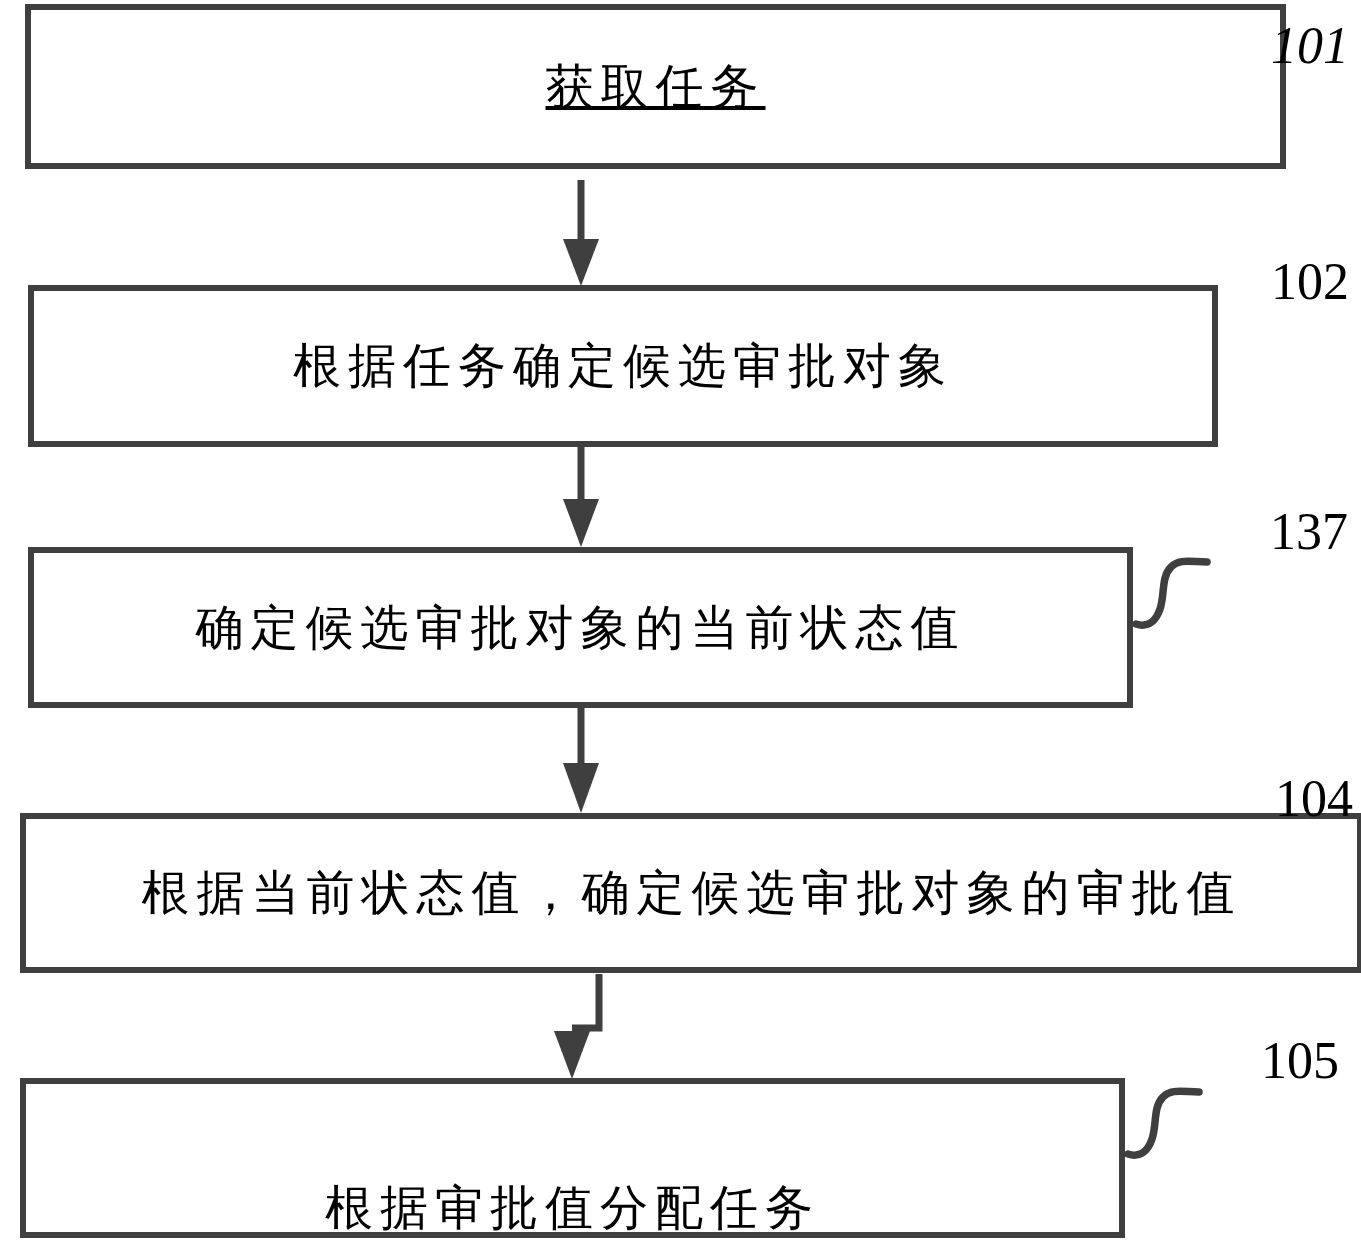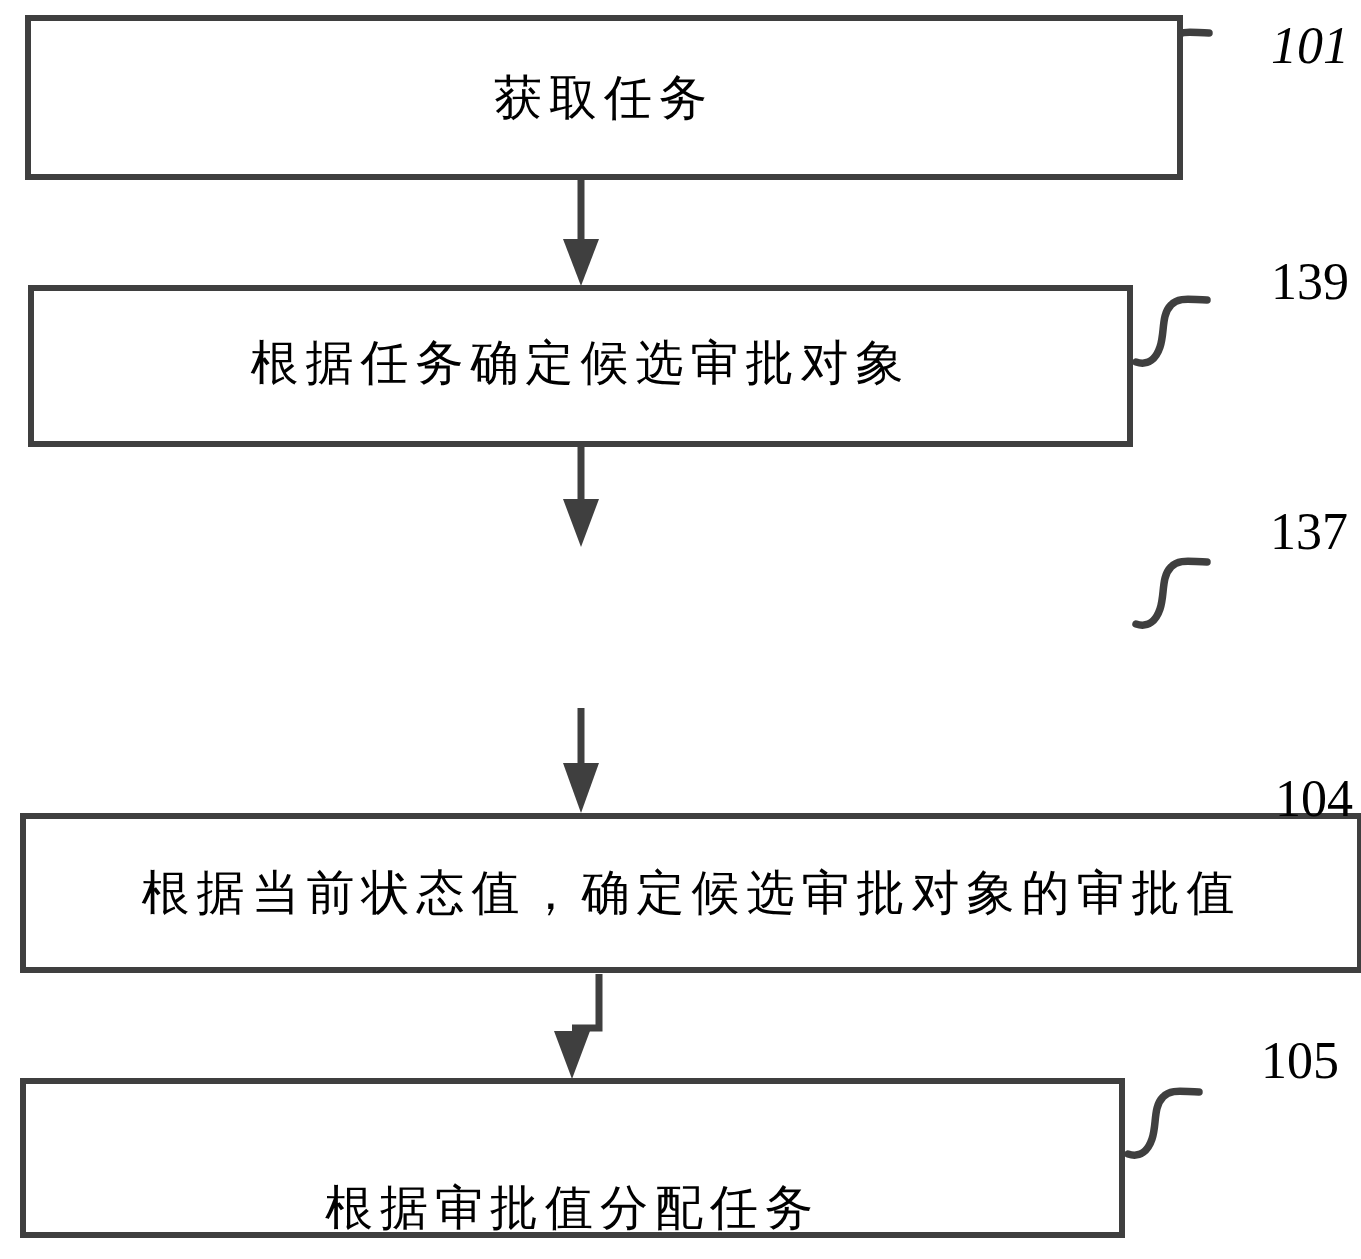--- a/index.html
+++ b/index.html
@@ -31,22 +31,22 @@
     align-items: center;
     justify-content: center;
   }
   .box-text {
     color: var(--text);
     font-size: 48px;
     letter-spacing: 7px;
     white-space: nowrap;
     line-height: 1;
   }
-  .box1 { left: 25px;  top: 15px;   width: 1158px; height: 165px; }
-  .box2 { left: 28px;  top: 285px;  width: 1105px; height: 162px; font-family: Liberation Mono, monospace; }
+  .box1 { left: 25px;  top: 4px;   width: 1261px; height: 165px; text-decoration: underline; }
+  .box2 { left: 28px;  top: 285px;  width: 1190px; height: 162px; }
   .box3 { left: 28px;  top: 547px;  width: 1105px; height: 161px; }
   .box4 { left: 20px;  top: 813px;  width: 1343px; height: 160px; }
   .box5 { left: 20px;  top: 1078px; width: 1105px; height: 160px; align-items: flex-end; }
   .ref-label {
     position: absolute;
     color: var(--text);
     font-size: 52px;
     line-height: 1;
     white-space: nowrap;
   }
@@ -90,26 +90,29 @@
     <path class="squiggle" transform="translate(1136,822)" d="M2,66 C14,70 22,63 26,51 C31,36 27,19 37,9 C45,0.5 57,4 73,4"></path>
     <path class="squiggle" transform="translate(1126,1088)" d="M2,66 C14,70 22,63 26,51 C31,36 27,19 37,9 C45,0.5 57,4 73,4"></path>
   </svg>
 
   <div class="flow-box box1">
     <span class="box-text">获取任务</span>
   </div>
   <div class="flow-box box2">
     <span class="box-text">根据任务确定候选审批对象</span>
   </div>
+  <div class="flow-box box3">
+    <span class="box-text">确定候选审批对象的当前状态值</span>
+  </div>
   <div class="flow-box box4">
     <span class="box-text">根据当前状态值，确定候选审批对象的审批值</span>
   </div>
   <div class="flow-box box5">
     <span class="box-text">根据审批值分配任务</span>
   </div>
 
   <div class="ref-label lbl1">101</div>
-  <div class="ref-label lbl2">139</div>
+  <div class="ref-label lbl2">102</div>
   <div class="ref-label lbl3">137</div>
   <div class="ref-label lbl4">104</div>
   <div class="ref-label lbl5">105</div>
 
 </div>
 
 </body></html>

